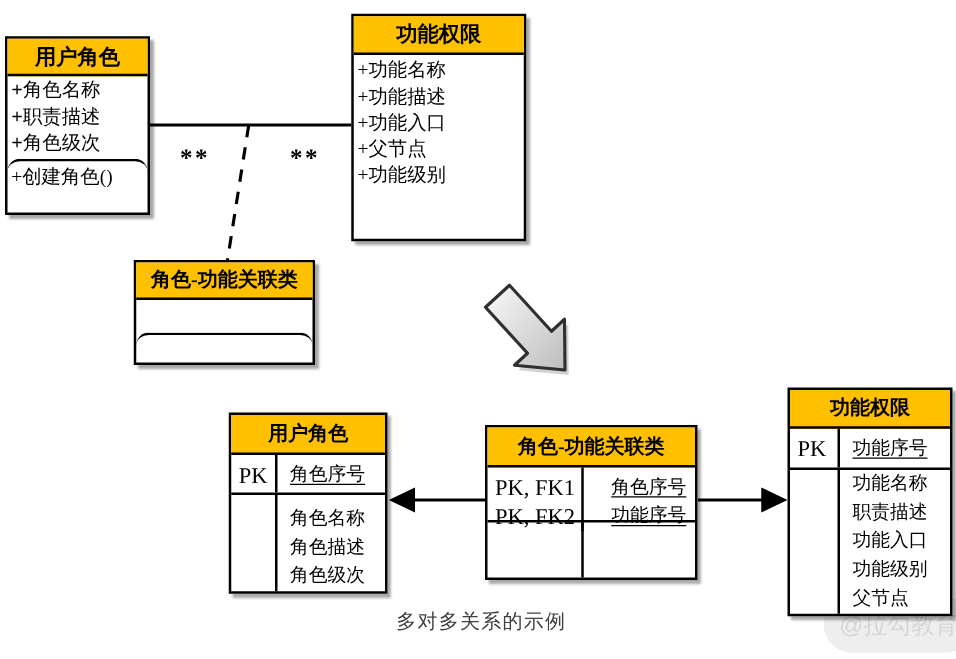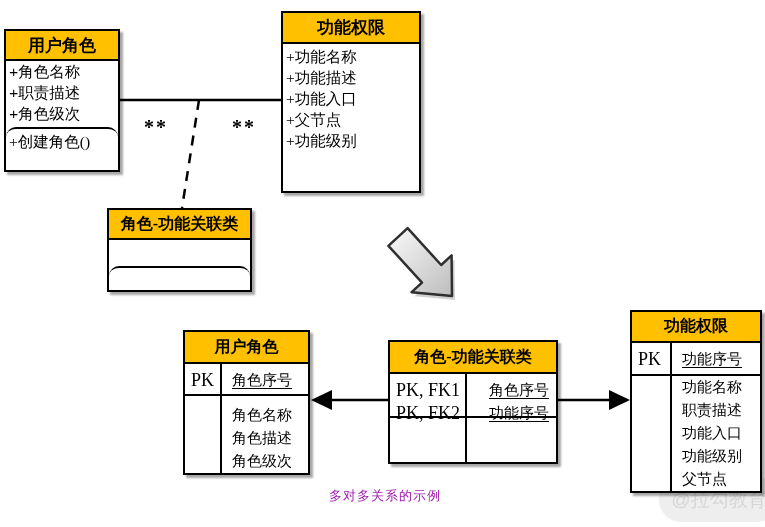--- a/index.html
+++ b/index.html
@@ -45,21 +45,21 @@
   .er-row { display:grid; }
   .er-row.bordered { border-bottom:2px solid #000; }
   .er-label { border-right:2px solid #000; padding:5px 2px 0 6px; font-size:18px; line-height:23px; }
   .er-cell  { padding:5px 2px 0 10px; line-height:23px; }
   .keyfield { text-decoration:underline; text-underline-offset:3px; }
   .grow { flex:1 1 auto;border-radius:10px; }
 
   
   .caption {
     position:absolute; left:255px; top:487px; width:260px; text-align:center;
-    font-size:13px; color:#a21caf; z-index:2;
+    font-size:16px; color:#404040; z-index:2;
     font-family:"Liberation Sans","DejaVu Sans",sans-serif; letter-spacing:1px;
   }
   .watermark {
     position:absolute; left:659px; top:477px; width:120px; height:45px;
     border-radius:22px; background:#eeeeee; color:#d6d6d6; z-index:0;
     display:flex; align-items:center; justify-content:center;
     font-size:19px; font-family:"Liberation Sans","DejaVu Sans",sans-serif;
   }
 </style>
 </head>

